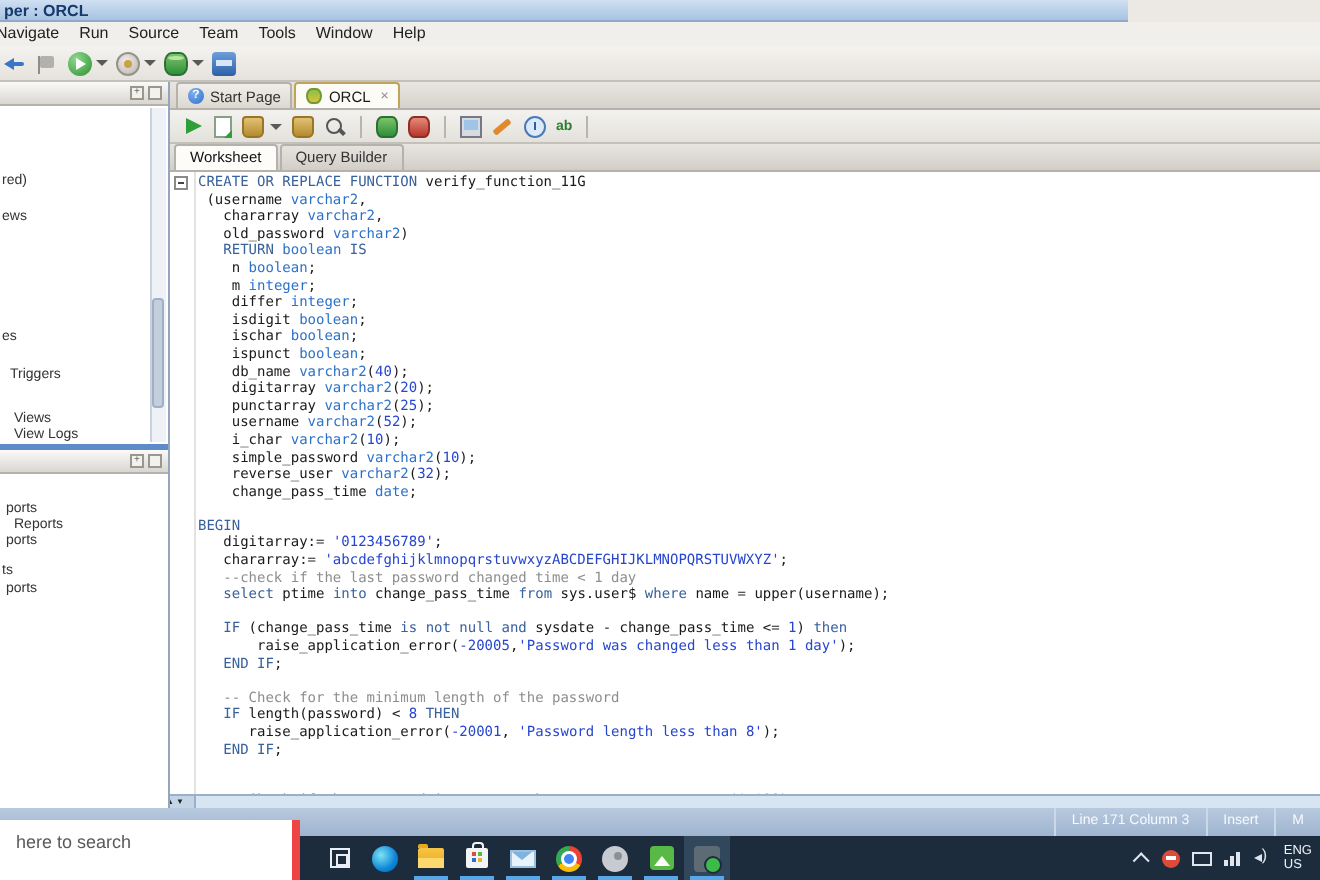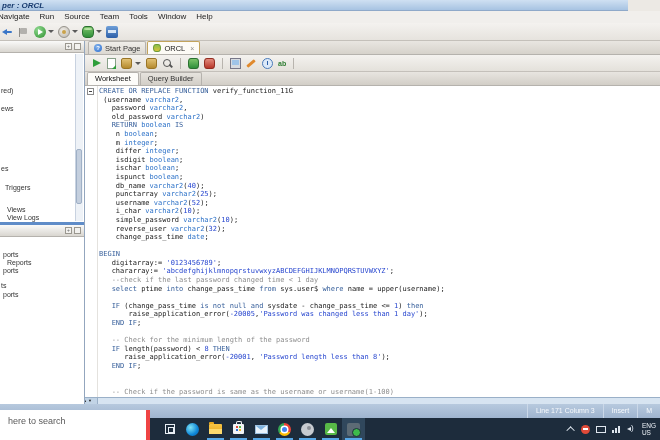--- a/index.html
+++ b/index.html
@@ -1,21 +1,21 @@
 <!DOCTYPE html>
 <html><head>
 <meta charset="utf-8">
 <style>
   html,body{margin:0;padding:0;}
   #app{position:relative;width:660px;height:440px;overflow:hidden;background:#ece9e4;
        font-family:"Liberation Sans",sans-serif;-webkit-font-smoothing:antialiased;}
   
-  #titlebar{position:absolute;left:0;top:0;width:628px;height:11px;
+  #titlebar{position:absolute;left:0;top:0;width:564px;height:11px;
     background:linear-gradient(#cfe0f2,#a7c3e2);border-bottom:1px solid #8fa9c9;
-    font-size:8px;line-height:11px;color:#173a6e;font-weight:bold;padding-left:2px;box-sizing:border-box;font-style:italic;}
+    font-size:8px;line-height:11px;color:#173a6e;font-weight:bold;padding-left:2px;box-sizing:border-box;}
   #menubar{position:absolute;left:0;top:11px;width:660px;height:12px;background:#f1efec;
     font-size:8px;line-height:12px;color:#222;overflow:hidden;white-space:nowrap;}
   .menu-item{display:inline-block;padding:0 5px;}
   .menu-item:first-child{margin-left:-7px;}
   #maintoolbar{position:absolute;left:0;top:23px;width:660px;height:18px;
     background:linear-gradient(#f4f2ef,#e6e3de);border-bottom:1px solid #c4c0ba;
     display:flex;align-items:center;gap:4px;padding-left:2px;box-sizing:border-box;}
   .mt-ic{display:inline-block;position:relative;width:12px;height:12px;}
   .mt-back::before{content:"";position:absolute;left:0;top:3px;border-top:3px solid transparent;border-bottom:3px solid transparent;border-right:5px solid #3a76c8;}
   .mt-back::after{content:"";position:absolute;left:4px;top:5px;width:6px;height:2px;background:#3a76c8;border-radius:0 2px 2px 0;}
@@ -229,30 +229,31 @@
         </div>
       <div id="subtabs">
           <span class="subtab active">Worksheet</span>
           <span class="subtab">Query Builder</span>
         </div>
       <div id="codearea">
         <div id="gutterline"></div>
         <div id="code">
             <div class="code-line"><span class="fold-box"></span><span class="tok-k">CREATE OR REPLACE FUNCTION</span><span class="tok-p"> verify_function_11G</span></div>
             <div class="code-line"><span class="tok-p"> (username </span><span class="tok-d">varchar2</span><span class="tok-p">,</span></div>
-            <div class="code-line"><span class="tok-p">   password </span><span class="tok-d">varchar2</span><span class="tok-p">,</span></div>
+            <div class="code-line"><span class="tok-p">   chararray </span><span class="tok-d">varchar2</span><span class="tok-p">,</span></div>
             <div class="code-line"><span class="tok-p">   old_password </span><span class="tok-d">varchar2</span><span class="tok-p">)</span></div>
             <div class="code-line"><span class="tok-p">   </span><span class="tok-k">RETURN</span><span class="tok-p"> </span><span class="tok-d">boolean</span><span class="tok-p"> </span><span class="tok-k">IS</span></div>
             <div class="code-line"><span class="tok-p">    n </span><span class="tok-d">boolean</span><span class="tok-p">;</span></div>
             <div class="code-line"><span class="tok-p">    m </span><span class="tok-d">integer</span><span class="tok-p">;</span></div>
             <div class="code-line"><span class="tok-p">    differ </span><span class="tok-d">integer</span><span class="tok-p">;</span></div>
             <div class="code-line"><span class="tok-p">    isdigit </span><span class="tok-d">boolean</span><span class="tok-p">;</span></div>
             <div class="code-line"><span class="tok-p">    ischar </span><span class="tok-d">boolean</span><span class="tok-p">;</span></div>
             <div class="code-line"><span class="tok-p">    ispunct </span><span class="tok-d">boolean</span><span class="tok-p">;</span></div>
             <div class="code-line"><span class="tok-p">    db_name </span><span class="tok-d">varchar2</span><span class="tok-p">(</span><span class="tok-n">40</span><span class="tok-p">);</span></div>
+            <div class="code-line"><span class="tok-p">    digitarray </span><span class="tok-d">varchar2</span><span class="tok-p">(</span><span class="tok-n">20</span><span class="tok-p">);</span></div>
             <div class="code-line"><span class="tok-p">    punctarray </span><span class="tok-d">varchar2</span><span class="tok-p">(</span><span class="tok-n">25</span><span class="tok-p">);</span></div>
             <div class="code-line"><span class="tok-p">    username </span><span class="tok-d">varchar2</span><span class="tok-p">(</span><span class="tok-n">52</span><span class="tok-p">);</span></div>
             <div class="code-line"><span class="tok-p">    i_char </span><span class="tok-d">varchar2</span><span class="tok-p">(</span><span class="tok-n">10</span><span class="tok-p">);</span></div>
             <div class="code-line"><span class="tok-p">    simple_password </span><span class="tok-d">varchar2</span><span class="tok-p">(</span><span class="tok-n">10</span><span class="tok-p">);</span></div>
             <div class="code-line"><span class="tok-p">    reverse_user </span><span class="tok-d">varchar2</span><span class="tok-p">(</span><span class="tok-n">32</span><span class="tok-p">);</span></div>
             <div class="code-line"><span class="tok-p">    change_pass_time </span><span class="tok-d">date</span><span class="tok-p">;</span></div>
             <div class="code-line"></div>
             <div class="code-line"><span class="tok-k">BEGIN</span></div>
             <div class="code-line"><span class="tok-p">   digitarray:= </span><span class="tok-s">'0123456789'</span><span class="tok-p">;</span></div>
             <div class="code-line"><span class="tok-p">   chararray:= </span><span class="tok-s">'abcdefghijklmnopqrstuvwxyzABCDEFGHIJKLMNOPQRSTUVWXYZ'</span><span class="tok-p">;</span></div>

